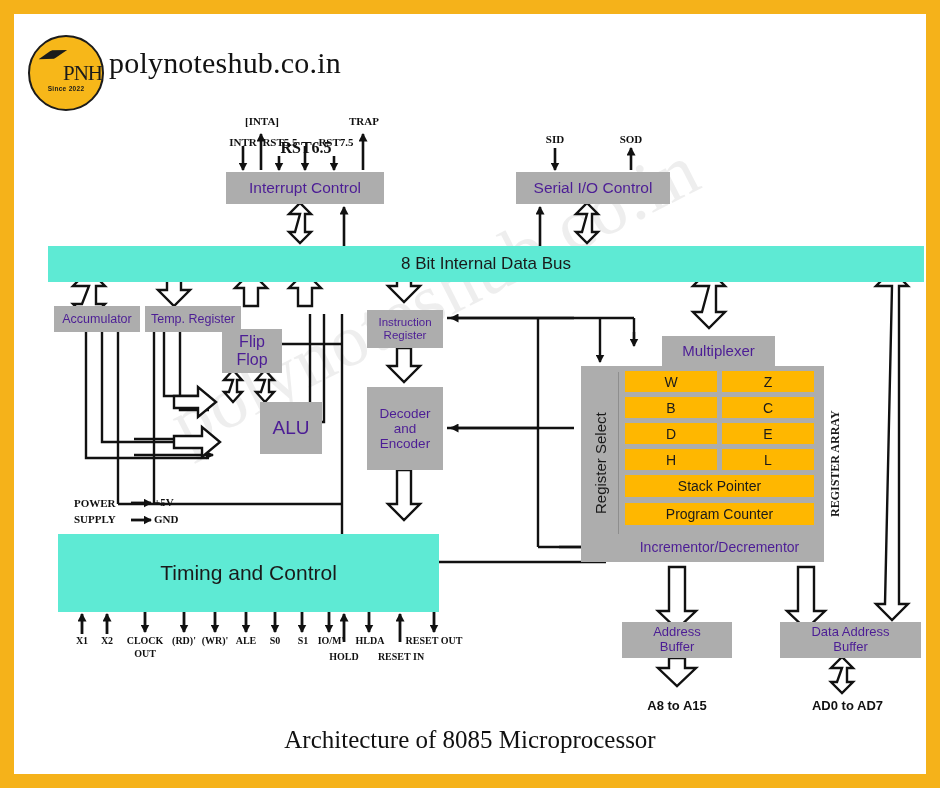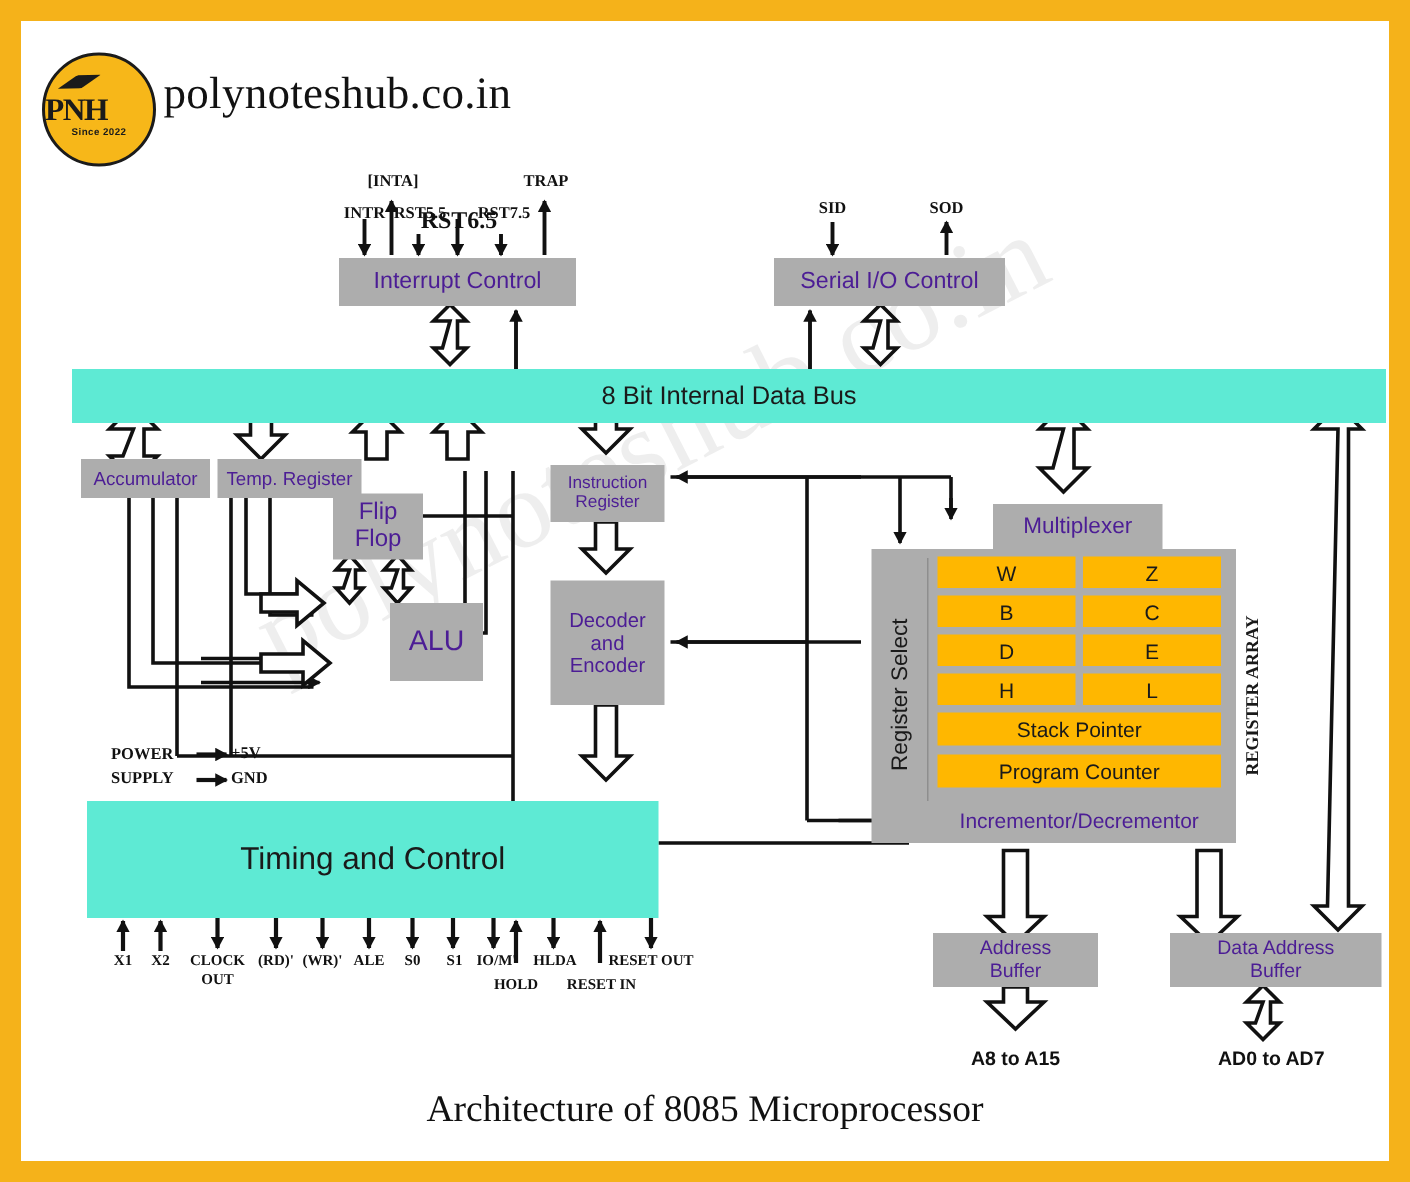--- a/index.html
+++ b/index.html
@@ -26,23 +26,23 @@
     background:#f7b719;
     border:2px solid #1b1b1b;
   }
   #logo .cap{
     position:absolute;left:8px;top:13px;width:30px;height:10px;
     background:#1b1b1b;
     transform:rotate(-18deg);
     clip-path:polygon(0 45%,50% 0,100% 45%,50% 90%);
   }
   #logo .pnh{
-    position:absolute;left:0;top:24px;width:72px;text-align:left;
+    position:absolute;left:0;top:24px;width:72px;text-align:right;
     font-family:"Liberation Serif",serif;
-    font-weight:bold;font-size:21px;color:#1b1b1b;letter-spacing:-1px;
+    font-weight:normal;font-size:21px;color:#1b1b1b;letter-spacing:-1px;
   }
   #logo .since{
     position:absolute;left:0;top:48px;width:72px;text-align:center;
     font-family:"Liberation Sans",sans-serif;
     font-weight:bold;font-size:6.5px;color:#1b1b1b;letter-spacing:.3px;
   }
   #sitename{
     position:absolute;left:95px;top:32px;
     font-family:"Liberation Serif",serif;
     font-size:30px;color:#121212;letter-spacing:.2px;

